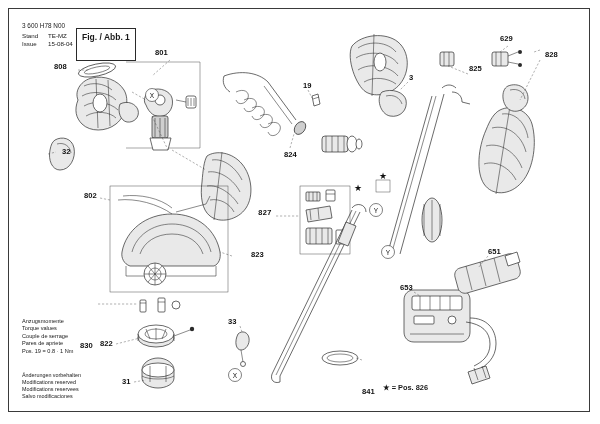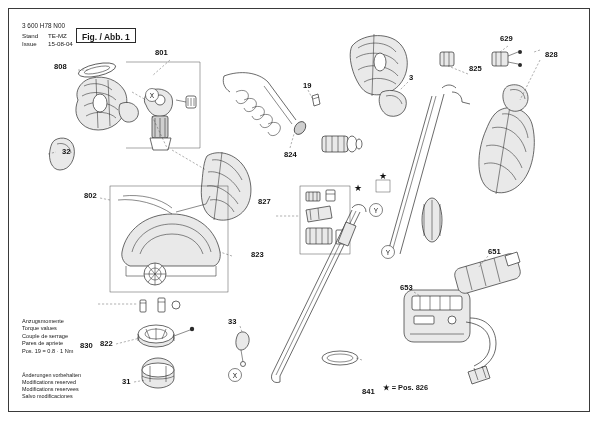--- a/index.html
+++ b/index.html
@@ -35,21 +35,21 @@
   .hdr-code { left: 22px; top: 22px; font-size: 6.4px; }
   .hdr-l1 { left: 22px; top: 32px; }
   .hdr-l2 { left: 22px; top: 40px; }
   .hdr-v1 { left: 48px; top: 32px; }
   .hdr-v2 { left: 48px; top: 40px; }
   .figbox {
     position: absolute;
     left: 76px;
     top: 28px;
     width: 60px;
-    height: 15px;
+    height: 33px;
     border: 1px solid #2a2a2a;
     box-sizing: border-box;
   }
   .figbox span {
     position: absolute;
     left: 5px;
     top: 3px;
     font-size: 8.5px;
     font-weight: bold;
   }
@@ -396,21 +396,21 @@
   <div class="lbl" style="left:54px; top:62px;">808</div>
   <div class="lbl" style="left:155px; top:48px;">801</div>
   <div class="lbl" style="left:32px; top:147px;padding-left:30px;">32</div>
   <div class="lbl" style="left:84px; top:191px;">802</div>
   <div class="lbl" style="left:231px; top:250px;margin-left:20px;">823</div>
   <div class="lbl" style="left:80px; top:297px;margin-top:44px;">830</div>
   <div class="lbl" style="left:100px; top:339px;">822</div>
   <div class="lbl" style="left:122px; top:377px;">31</div>
   <div class="lbl" style="left:228px; top:317px;">33</div>
   <div class="lbl" style="left:284px; top:150px;">824</div>
-  <div class="lbl" style="left:258px; top:197px;">827</div>
+  <div class="lbl" style="left:258px; top:209px;font-family:Liberation Mono, monospace;">827</div>
   <div class="lbl" style="left:303px; top:81px;">19</div>
   <div class="lbl" style="left:409px; top:73px;">3</div>
   <div class="lbl" style="left:469px; top:64px;">825</div>
   <div class="lbl" style="left:500px; top:34px;">629</div>
   <div class="lbl" style="left:545px; top:50px;">828</div>
   <div class="lbl" style="left:488px; top:247px;">651</div>
   <div class="lbl" style="left:400px; top:283px;">653</div>
   <div class="lbl" style="left:362px; top:357px;margin-top:30px;">841</div>
 
   <div class="note" style="left:368px; top:383px;">★ = Pos. 826</div>

